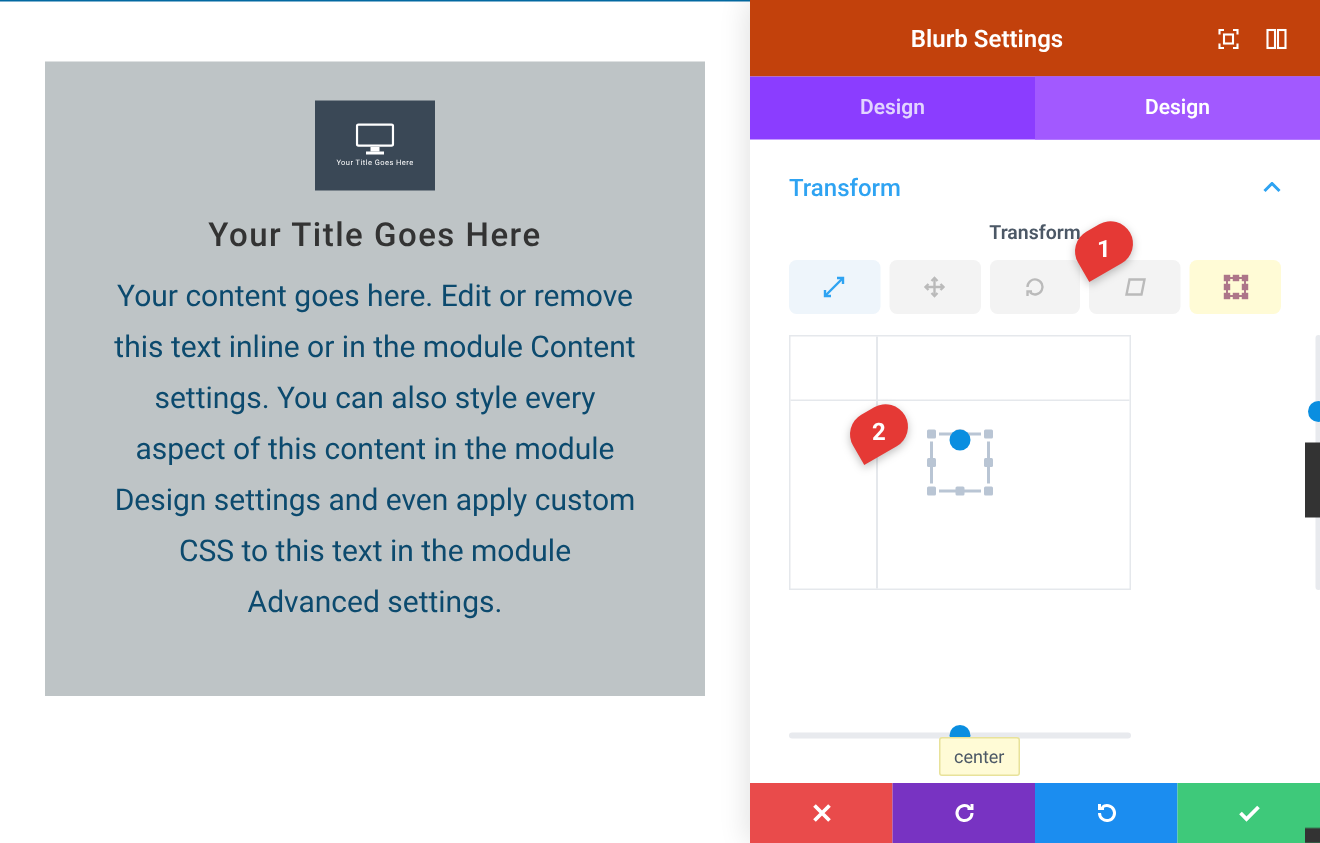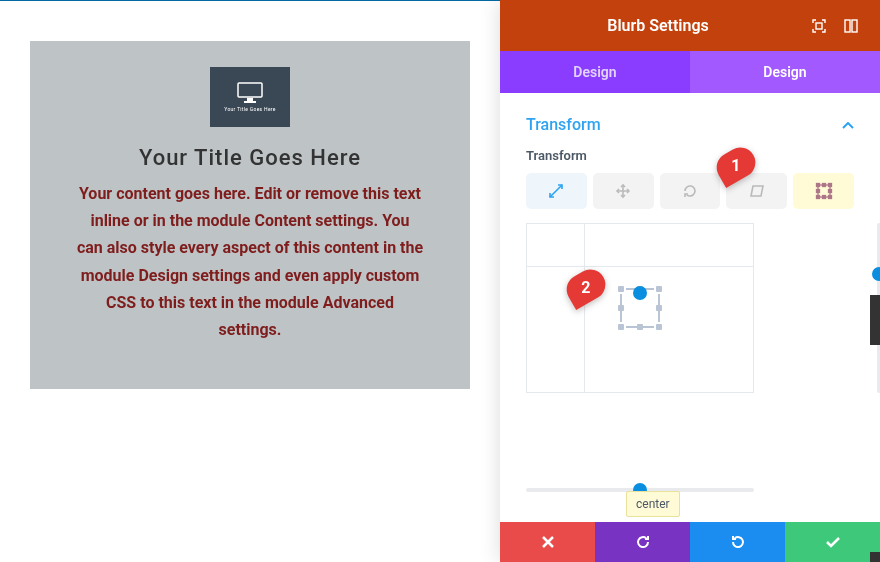--- a/index.html
+++ b/index.html
@@ -6,34 +6,34 @@
 html, body { width: 880px; height: 562px; overflow: hidden; background: #fff; }
 
 .app { display: flex; width: 100%; height: 100%; }
 .canvas { flex: 1; padding: 40px 30px; border-top: 1px solid #0369a1; }
 
 .blurb-preview { background: #bec4c6; padding: 26px 46px 46px; text-align: center; color: #333; }
 .blurb-icon-wrap { background: #3a4856; width: 80px; height: 60px; margin: 0 auto 18px; display: flex; flex-direction: column; align-items: center; justify-content: center; gap: 2px; padding: 6px 0; }
 .blurb-icon-wrap svg { display: block; }
 .blurb-icon-caption { color: #fff; font-size: 5px; letter-spacing: 0.3px; }
 .blurb-preview h2 { font-size: 22px; font-weight: 500; color: #333; letter-spacing: 1px; margin-bottom: 10px; }
-.blurb-preview p { font-size: 16px; color: #7f1d1d; line-height: 1.7; font-weight: bold; }
+.blurb-preview p { font-size: 20px; color: #0c4a6e; line-height: 1.7; }
 
 .panel { width: 380px; background: #fff; box-shadow: -2px 0 18px rgba(0,0,0,0.12); display: flex; flex-direction: column; position: relative; }
 .panel-header { background: #c2410c; color: #fff; padding: 16px 20px; display: flex; align-items: center; text-align: center; }
 .panel-header h3 { font-size: 16px; font-weight: 600; flex: 1; }
 .panel-header .hicon { width: 18px; height: 18px; margin-left: 14px; display: inline-flex; align-items: center; justify-content: center; cursor: pointer; }
 
 .tabs { display: flex; background: #8b3dff; }
 .tab { flex: 1; text-align: center; padding: 13px 0; color: #e2d4ff; font-size: 14px; font-weight: 600; cursor: pointer; }
 .tab.active { color: #fff; background: #a259ff; }
 
 .body { flex: 1; overflow: auto; padding: 18px 26px 0; position: relative; }
 
-.section { margin-bottom: 18px; }
+.section { margin-bottom: 18px; text-align: center; }
 .sec-head { display: flex; align-items: center; justify-content: space-between; cursor: pointer; padding: 4px 0 8px; }
 .sec-head h4 { font-size: 16px; font-weight: 500; color: #2ea3f2; }
 .chev { color: #2ea3f2; font-size: 14px; }
 
 .field-label { font-size: 13px; font-weight: 600; color: #4c5866; margin: 6px 0 10px; }
 
 .transform-tabs { display: flex; gap: 6px; margin-bottom: 14px; }
 .ttab { flex: 1; height: 36px; border-radius: 5px; background: #f3f3f3; display: flex; align-items: center; justify-content: center; cursor: pointer; position: relative; }
 .ttab svg, .ttab .glyph { opacity: 0.45; }
 .ttab.active { background: #eef5fb; }

